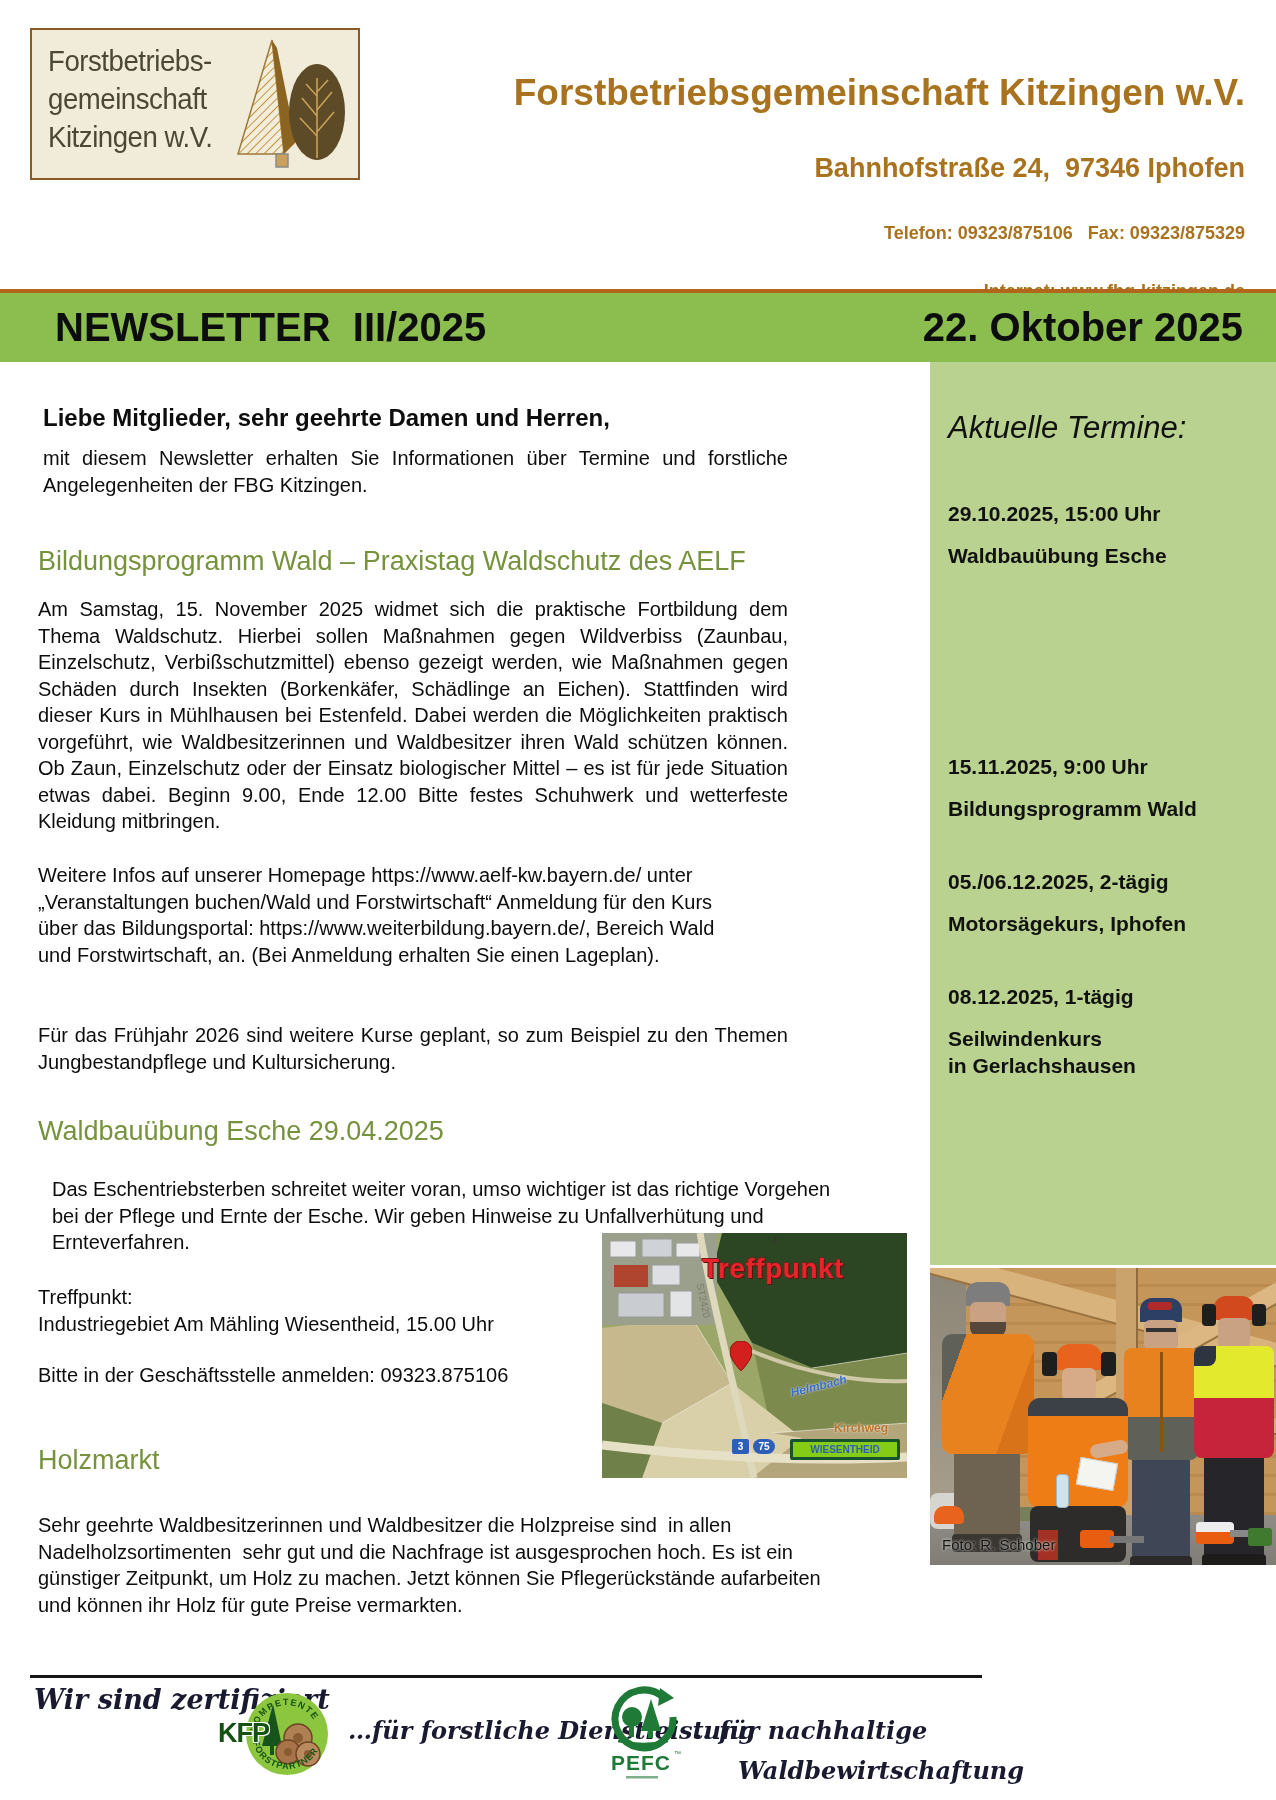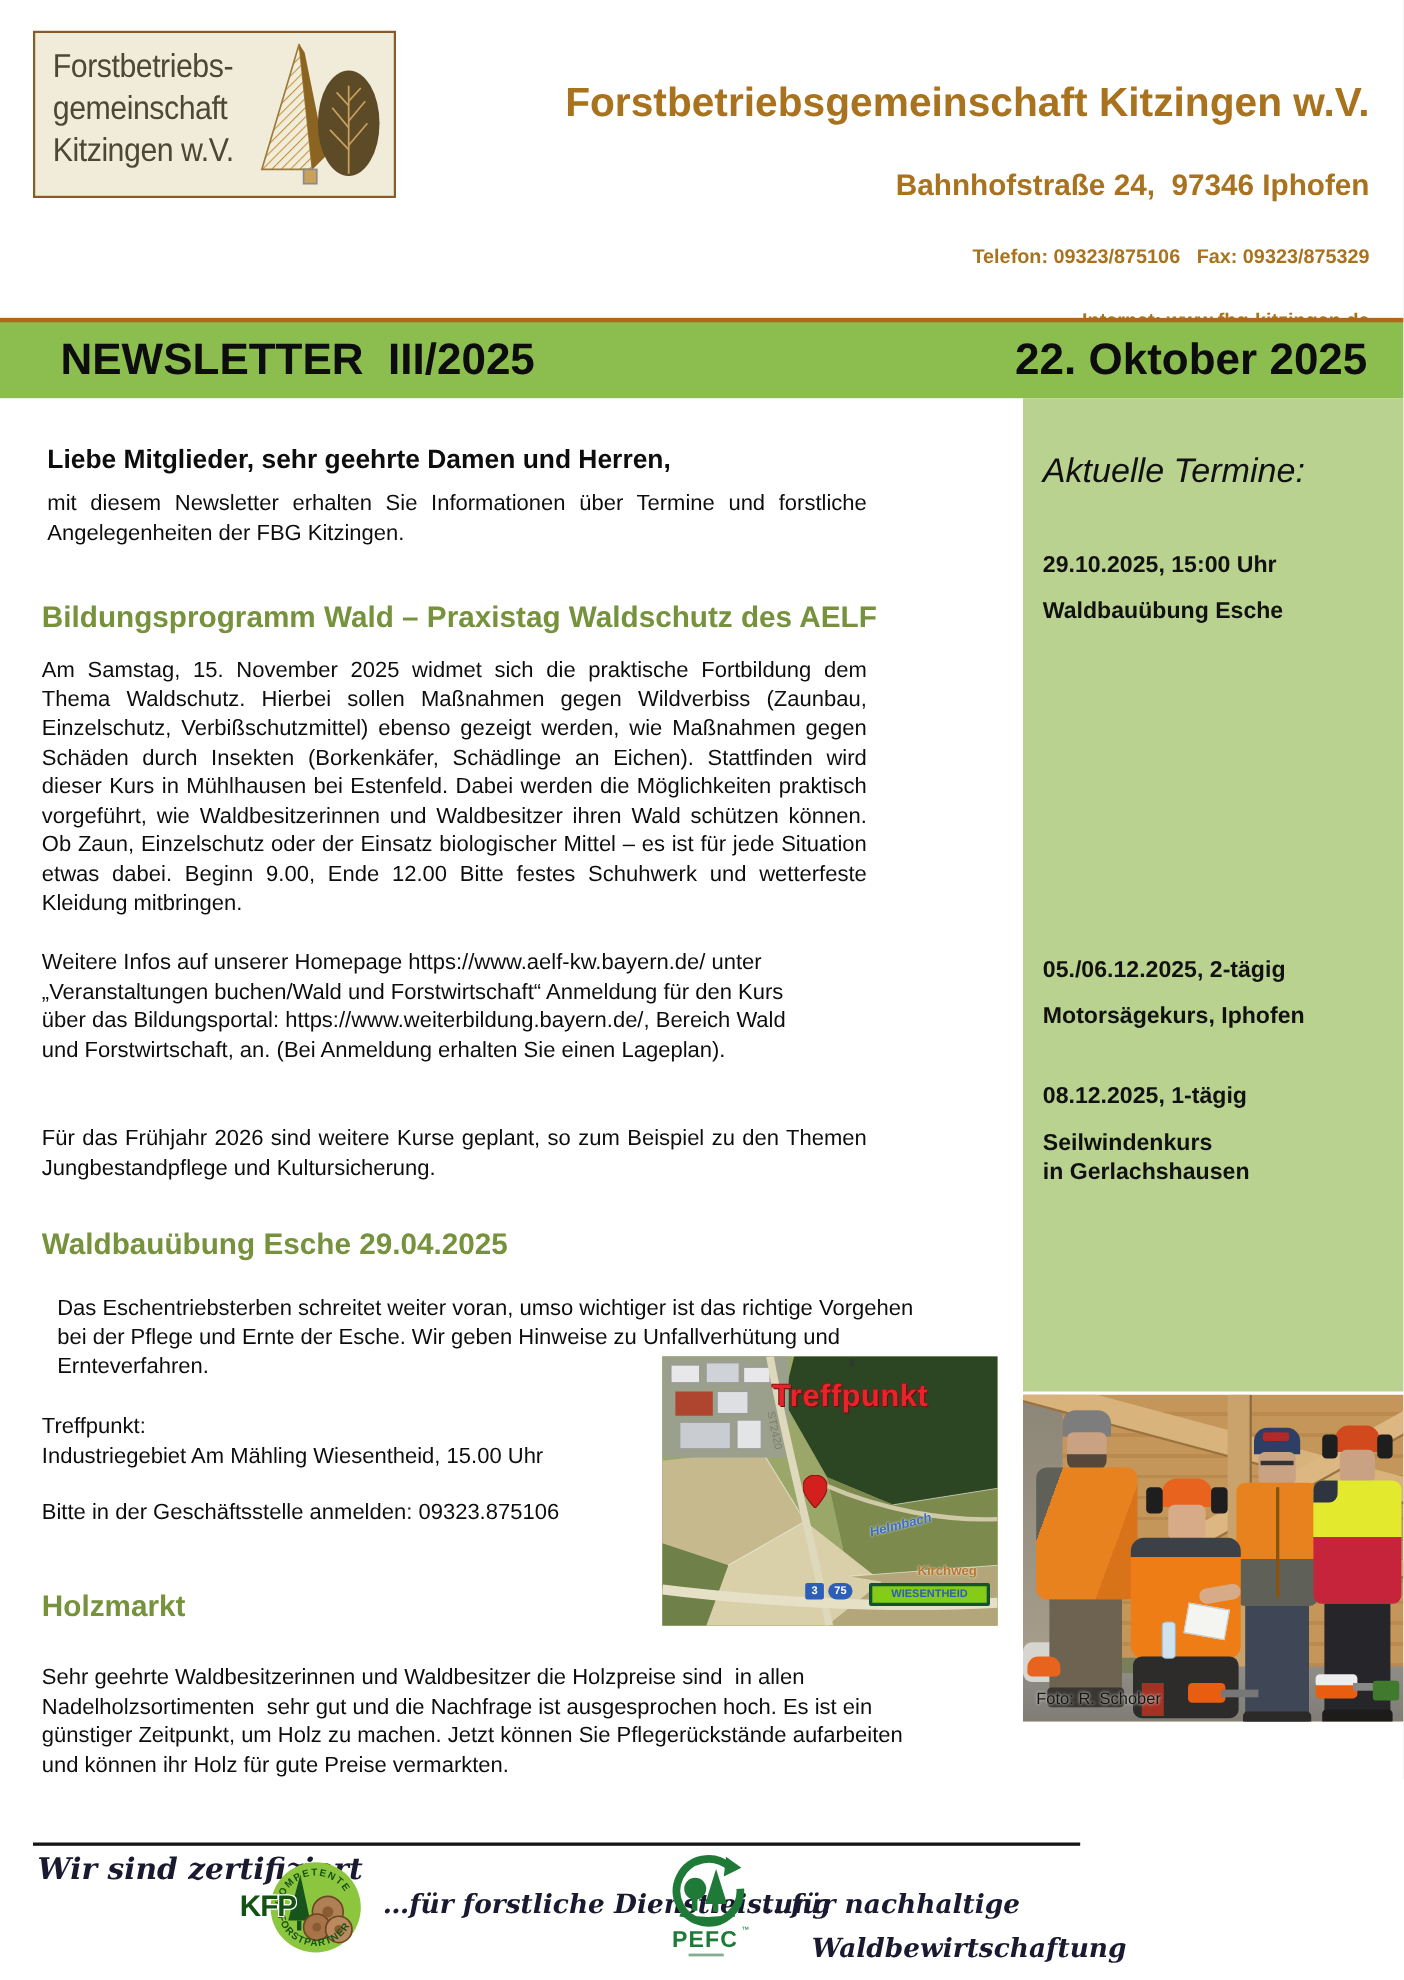--- a/index.html
+++ b/index.html
@@ -29,21 +29,21 @@
   .sidebar{left:930px;top:362px;width:346px;height:903px;background:#bad28f;}
   .sb-title{position:absolute;left:18px;top:48px;font-size:31px;color:#111;font-style:italic;}
   .sb-event{position:absolute;left:18px;width:315px;}
   .sb-date{font-size:21px;font-weight:bold;color:#111;}
   .sb-name{font-size:21px;font-weight:bold;color:#111;margin-top:16px;line-height:27px;white-space:pre-line;}
 
   
   .salutation{left:43px;top:404px;font-size:24px;font-weight:bold;color:#0d0d0d;}
   .body-p{color:#0d0d0d;font-size:20px;line-height:26.5px;}
   .just{text-align:justify;}
-  .h-green{font-size:27px;font-weight:bold;color:#76923d;}
+  .h-green{font-size:27px;font-weight:normal;color:#76923d;}
 
   
   .map{left:602px;top:1233px;width:305px;height:245px;overflow:hidden;background:#a8b173;}
   .map svg{display:block;}
   .treffpunkt{position:absolute;left:100px;top:20px;font-size:28px;font-weight:bold;color:#e8232a;
               text-shadow:1px 1px 0 #5a1412,-1px -1px 0 #7a201c;letter-spacing:.5px;}
   .map-pin{position:absolute;left:128px;top:108px;width:22px;height:30px;}
   .lbl-helmbach{position:absolute;left:188px;top:146px;color:#3a6cc8;font-size:12px;font-style:italic;
                 font-weight:bold;transform:rotate(-14deg);text-shadow:0 0 2px #fff;}
   .lbl-kirchweg{position:absolute;left:232px;top:188px;color:#b8762e;font-size:12px;font-weight:bold;
@@ -132,20 +132,24 @@
     <span>NEWSLETTER  III/2025</span>
     <span>22. Oktober 2025</span>
   </div>
 
   <div class="abs sidebar">
     <div class="sb-title">Aktuelle Termine:</div>
 
     <div class="sb-event" style="top:140px">
       <div class="sb-date">29.10.2025, 15:00 Uhr</div>
       <div class="sb-name">Waldbauübung Esche</div>
+    </div>
+    <div class="sb-event" style="top:393px">
+      <div class="sb-date">15.11.2025, 9:00 Uhr</div>
+      <div class="sb-name">Bildungsprogramm Wald</div>
     </div>
     <div class="sb-event" style="top:508px">
       <div class="sb-date">05./06.12.2025, 2-tägig</div>
       <div class="sb-name">Motorsägekurs, Iphofen</div>
     </div>
     <div class="sb-event" style="top:623px">
       <div class="sb-date">08.12.2025, 1-tägig</div>
       <div class="sb-name">Seilwindenkurs
 in Gerlachshausen</div>
     </div>

